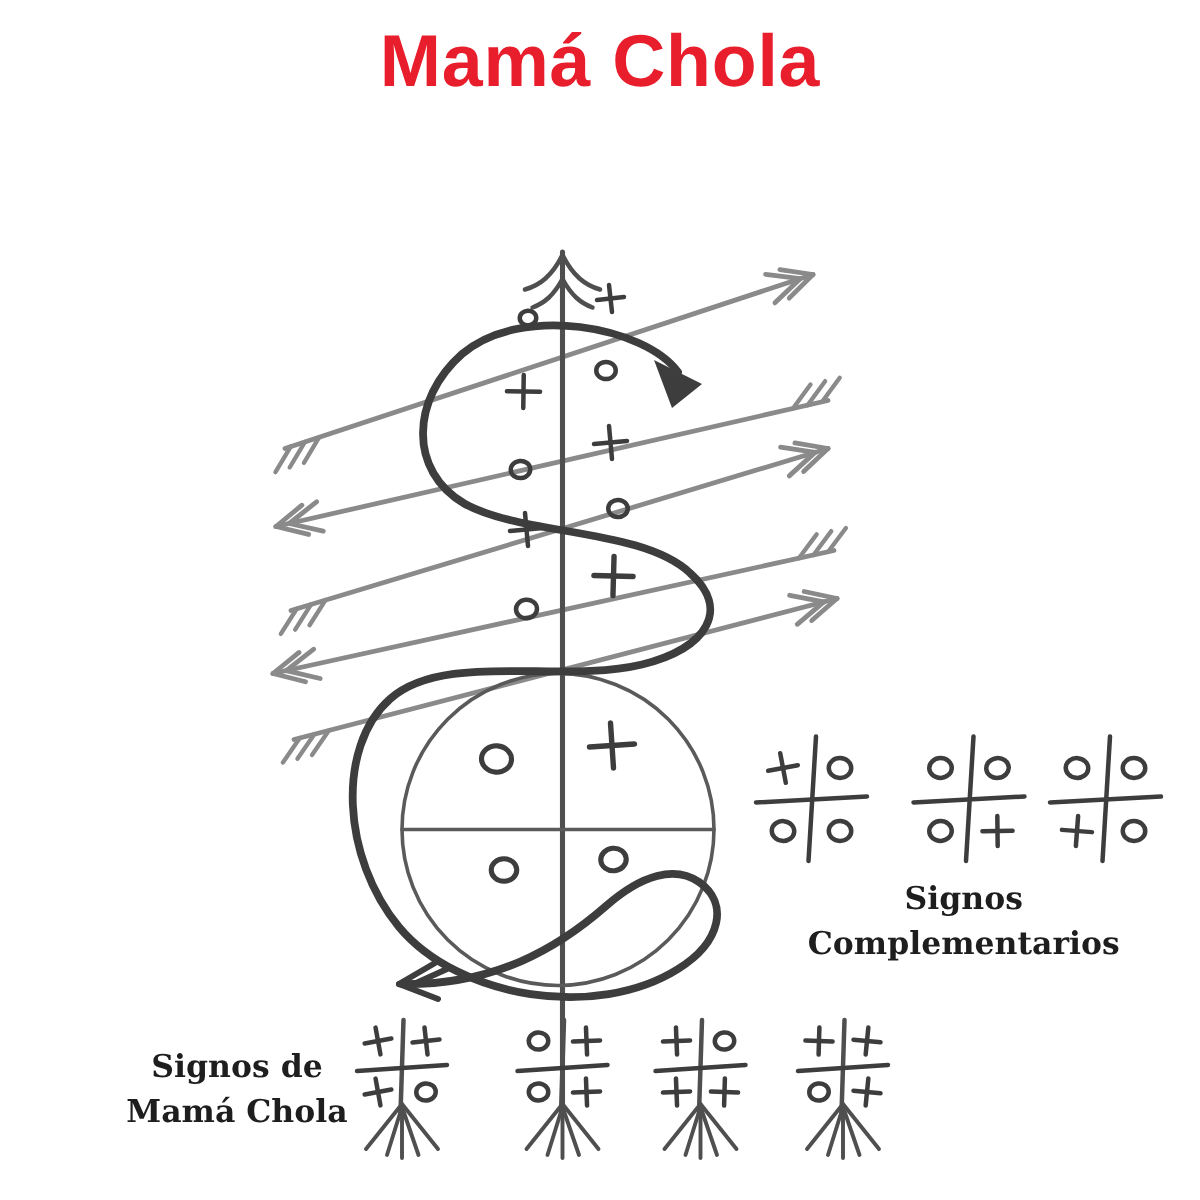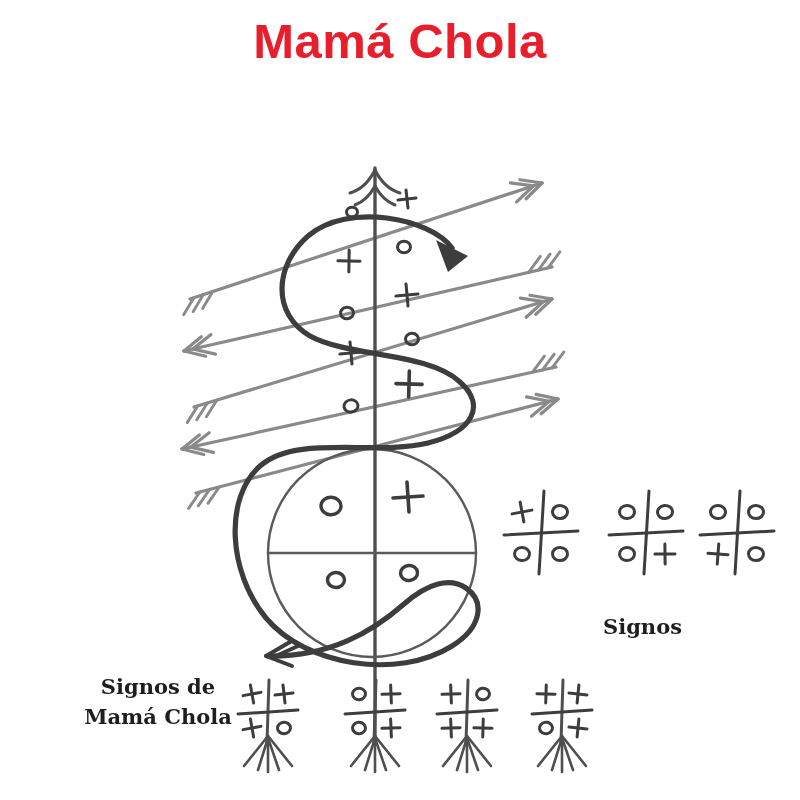--- a/index.html
+++ b/index.html
@@ -259,20 +259,21 @@
         </g>
         <ellipse cx="546" cy="728" rx="6.5" ry="5.72" stroke="#3d3d3d" stroke-width="3" fill="none" transform="rotate(-7 546 728)"></ellipse>
         <g transform="rotate(12 578 728)">
           <line x1="569" y1="729" x2="587" y2="727" stroke="#3d3d3d" stroke-width="3" stroke-linecap="round"></line>
           <line x1="577" y1="719" x2="579" y2="737" stroke="#3d3d3d" stroke-width="3" stroke-linecap="round"></line>
         </g>
       </g>
     </g>
 </svg>
 
-<div class="label" style="left:58px;top:672px;width:200px;">
+<div class="label" style="left:58px;top:696px;width:200px;">
   <div>Signos de</div>
   <div>Mamá Chola</div>
 </div>
 
-<div class="label" style="left:520px;top:584px;width:245px;margin-top:28px;">
+<div class="label" style="left:520px;top:584px;width:245px;">
   <div>Signos</div>
+  <div>Complementarios</div>
 </div>
 
 </body></html>

